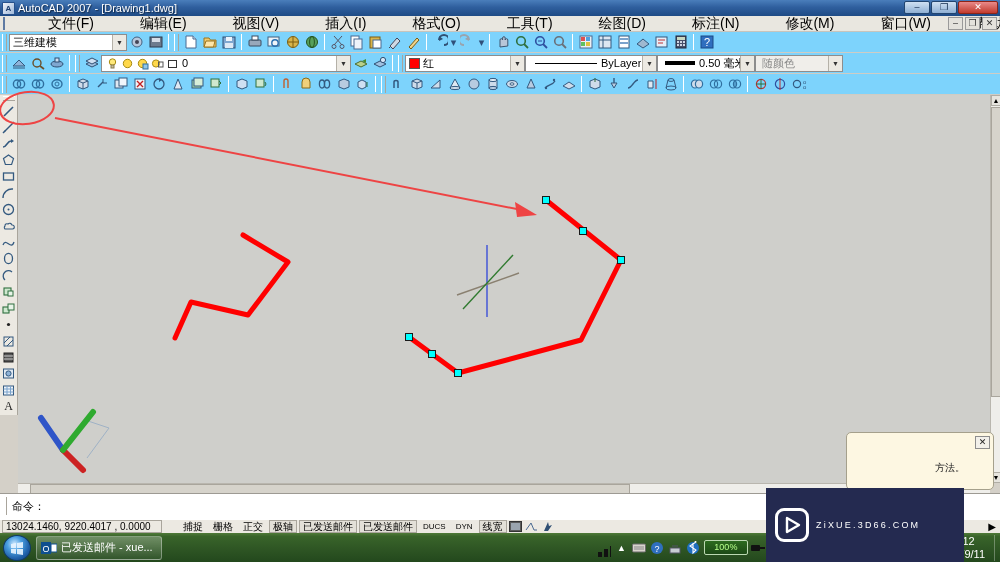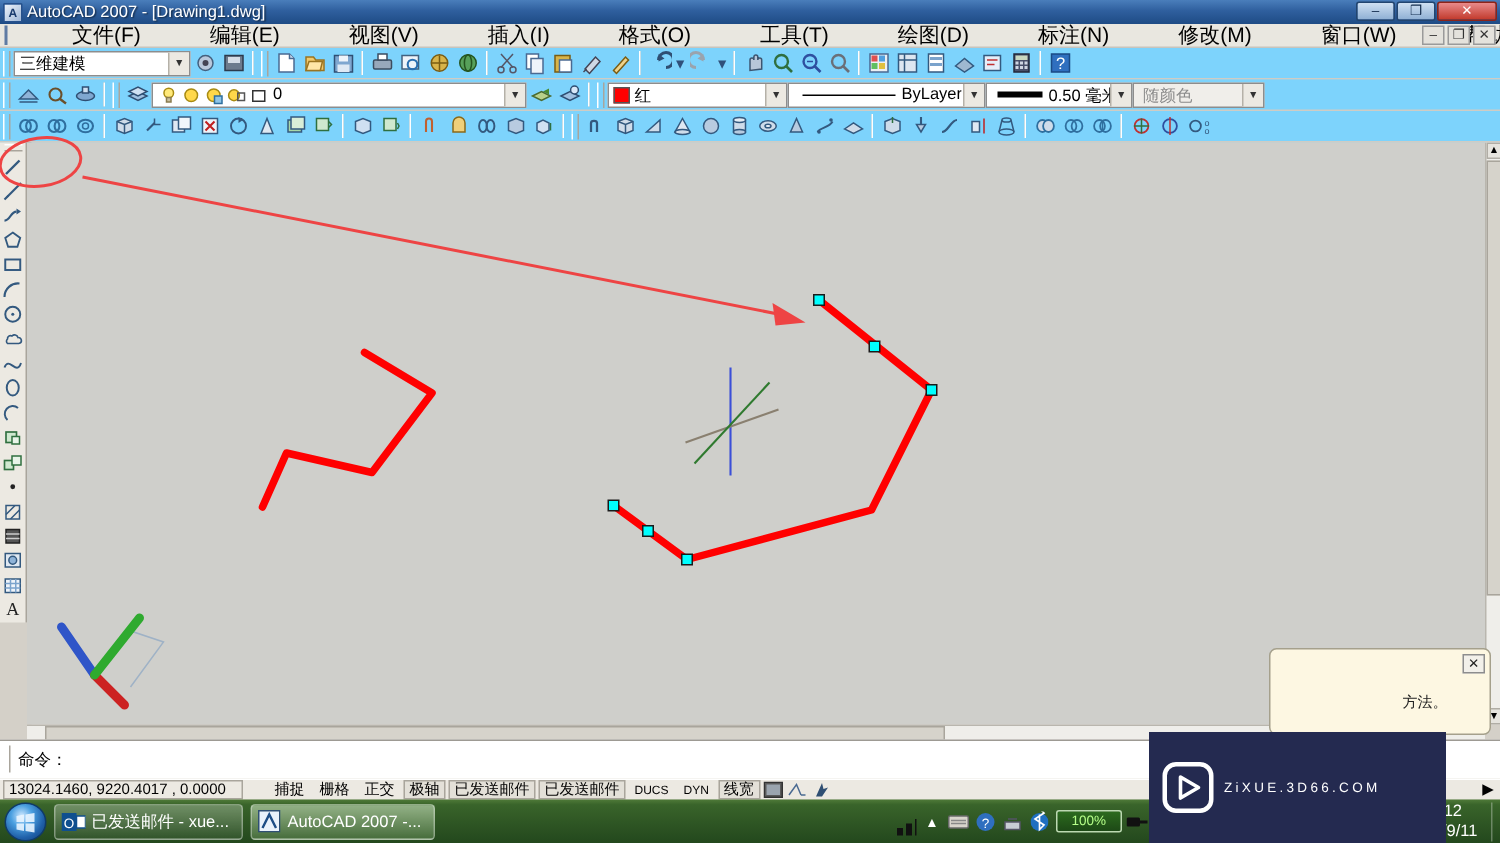--- a/index.html
+++ b/index.html
@@ -981,29 +981,20 @@
     <div class="task-btn">
       <span class="task-ico">
         <svg width="16" height="14">
             <rect x="0" y="1" width="10" height="12" fill="#0f4f8f"></rect>
             <text x="5" y="11" font-size="9" fill="#fff" text-anchor="middle" font-family="Liberation Sans">O</text>
             <rect x="10" y="3" width="6" height="8" fill="#fff" stroke="#0f4f8f"></rect>
           </svg>
       </span>
       <span>已发送邮件 - xue...</span>
     </div>
-    <div class="task-btn active">
-      <span class="task-ico">
-        <svg width="15" height="15">
-            <rect x="0.5" y="0.5" width="14" height="14" fill="#eaf2fb" stroke="#2f4f73"></rect>
-            <path d="M3 12L7.5 3L12 12" fill="none" stroke="#1f4e86" stroke-width="1.6"></path>
-          </svg>
-      </span>
-      <span>AutoCAD 2007 -...</span>
-    </div>
     <div class="tray">
       <div class="tray-ico">
         <svg width="34" height="20">
             <rect x="2" y="14" width="4" height="5" fill="#111"></rect>
             <rect x="8" y="11" width="4" height="8" fill="#111"></rect>
             <rect x="14" y="8" width="4" height="11" fill="#111"></rect>
             <rect x="20" y="5" width="4" height="14" fill="#111"></rect>
             <rect x="26" y="2" width="4" height="17" fill="#111"></rect>
           </svg>
       </div>

